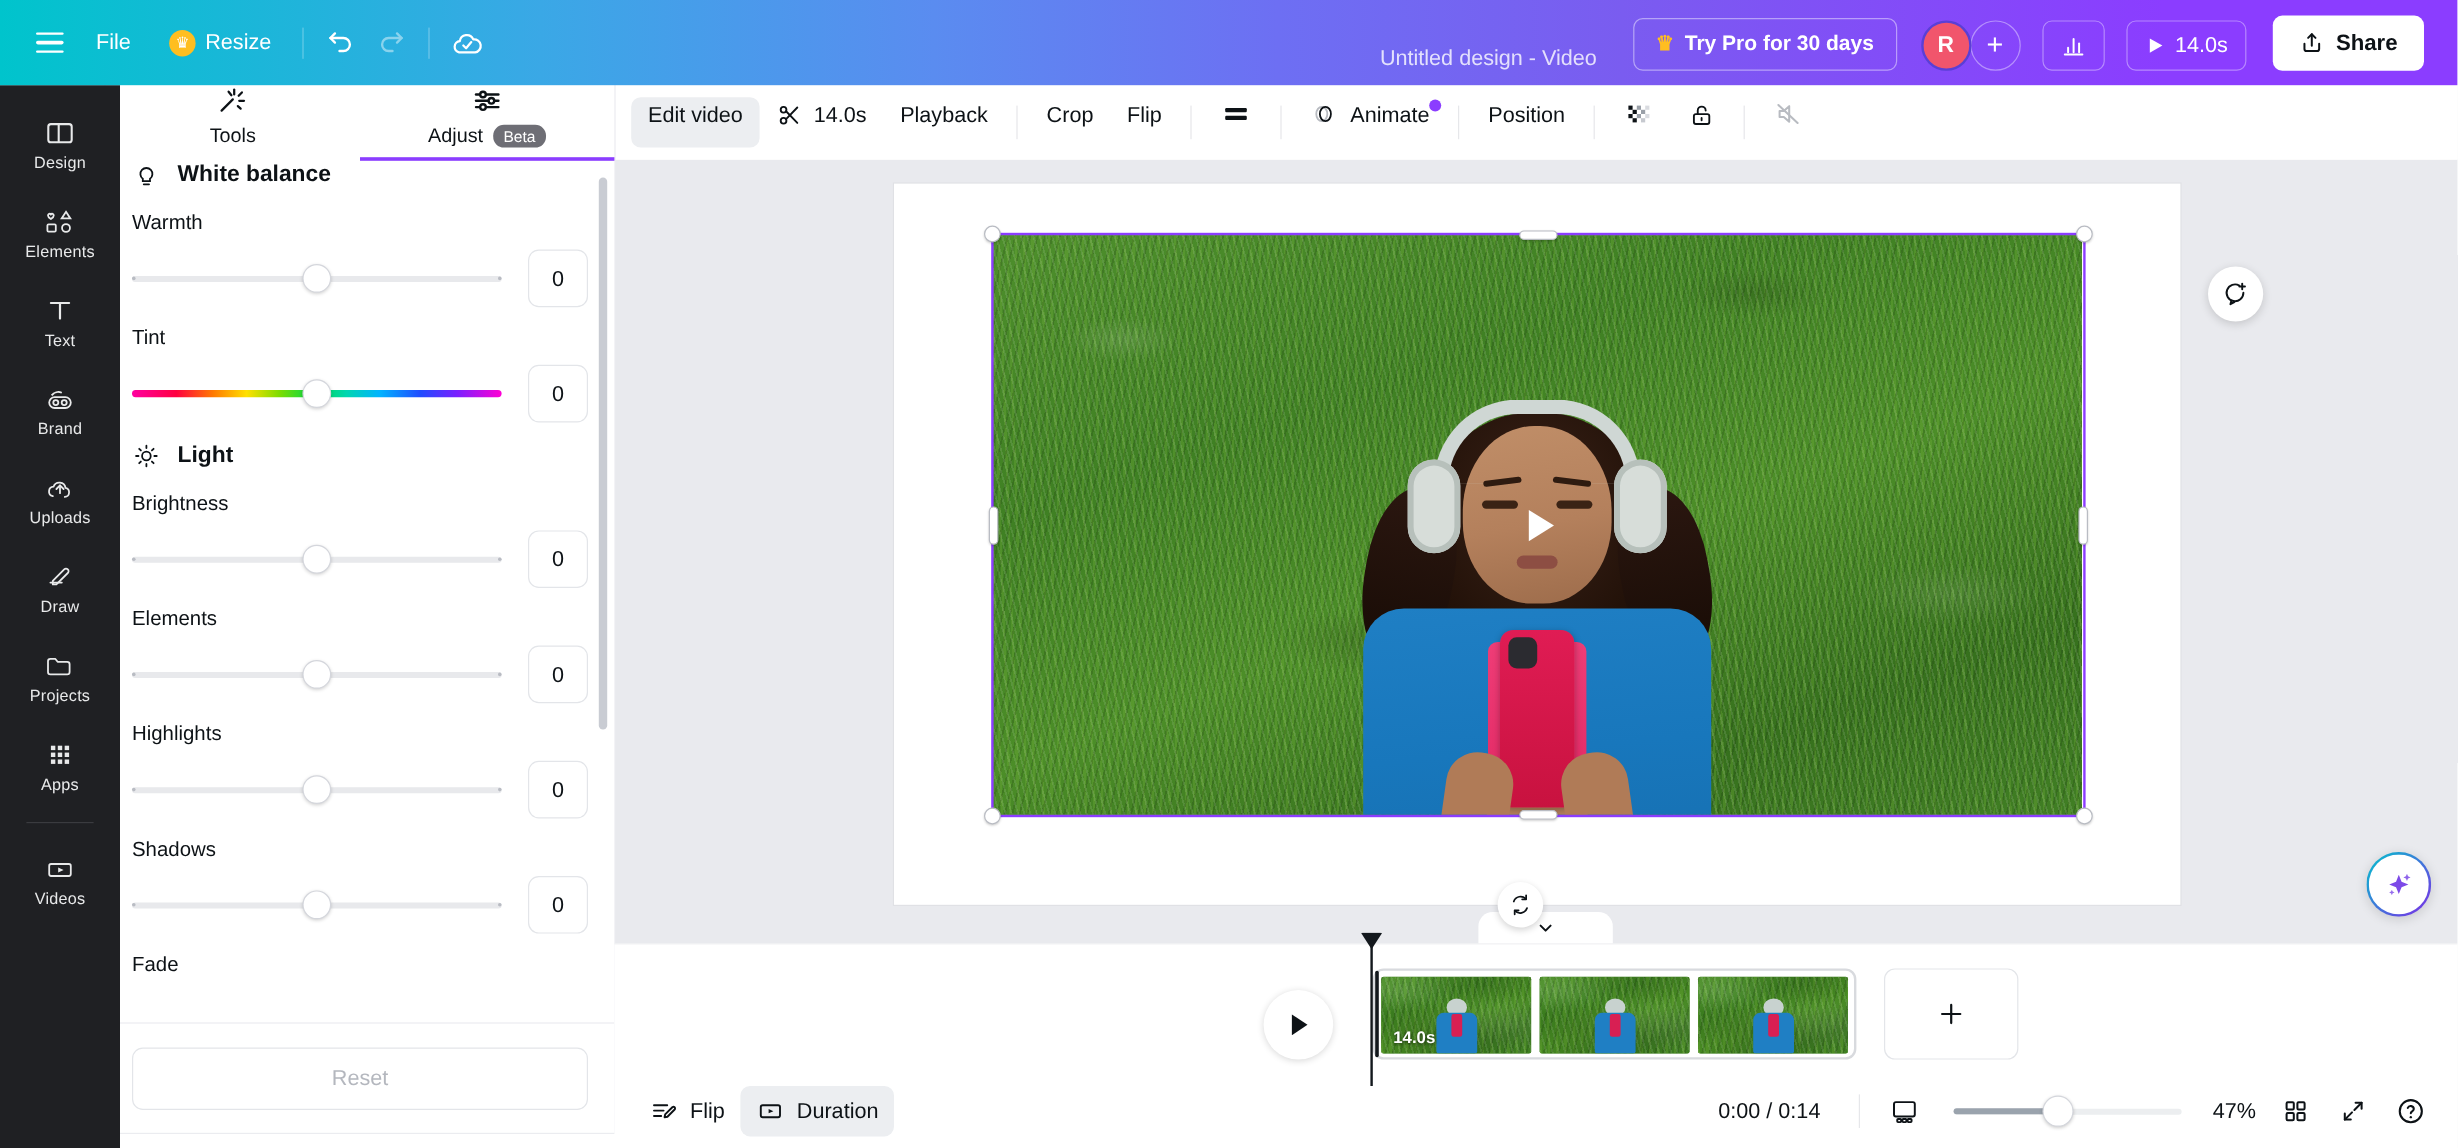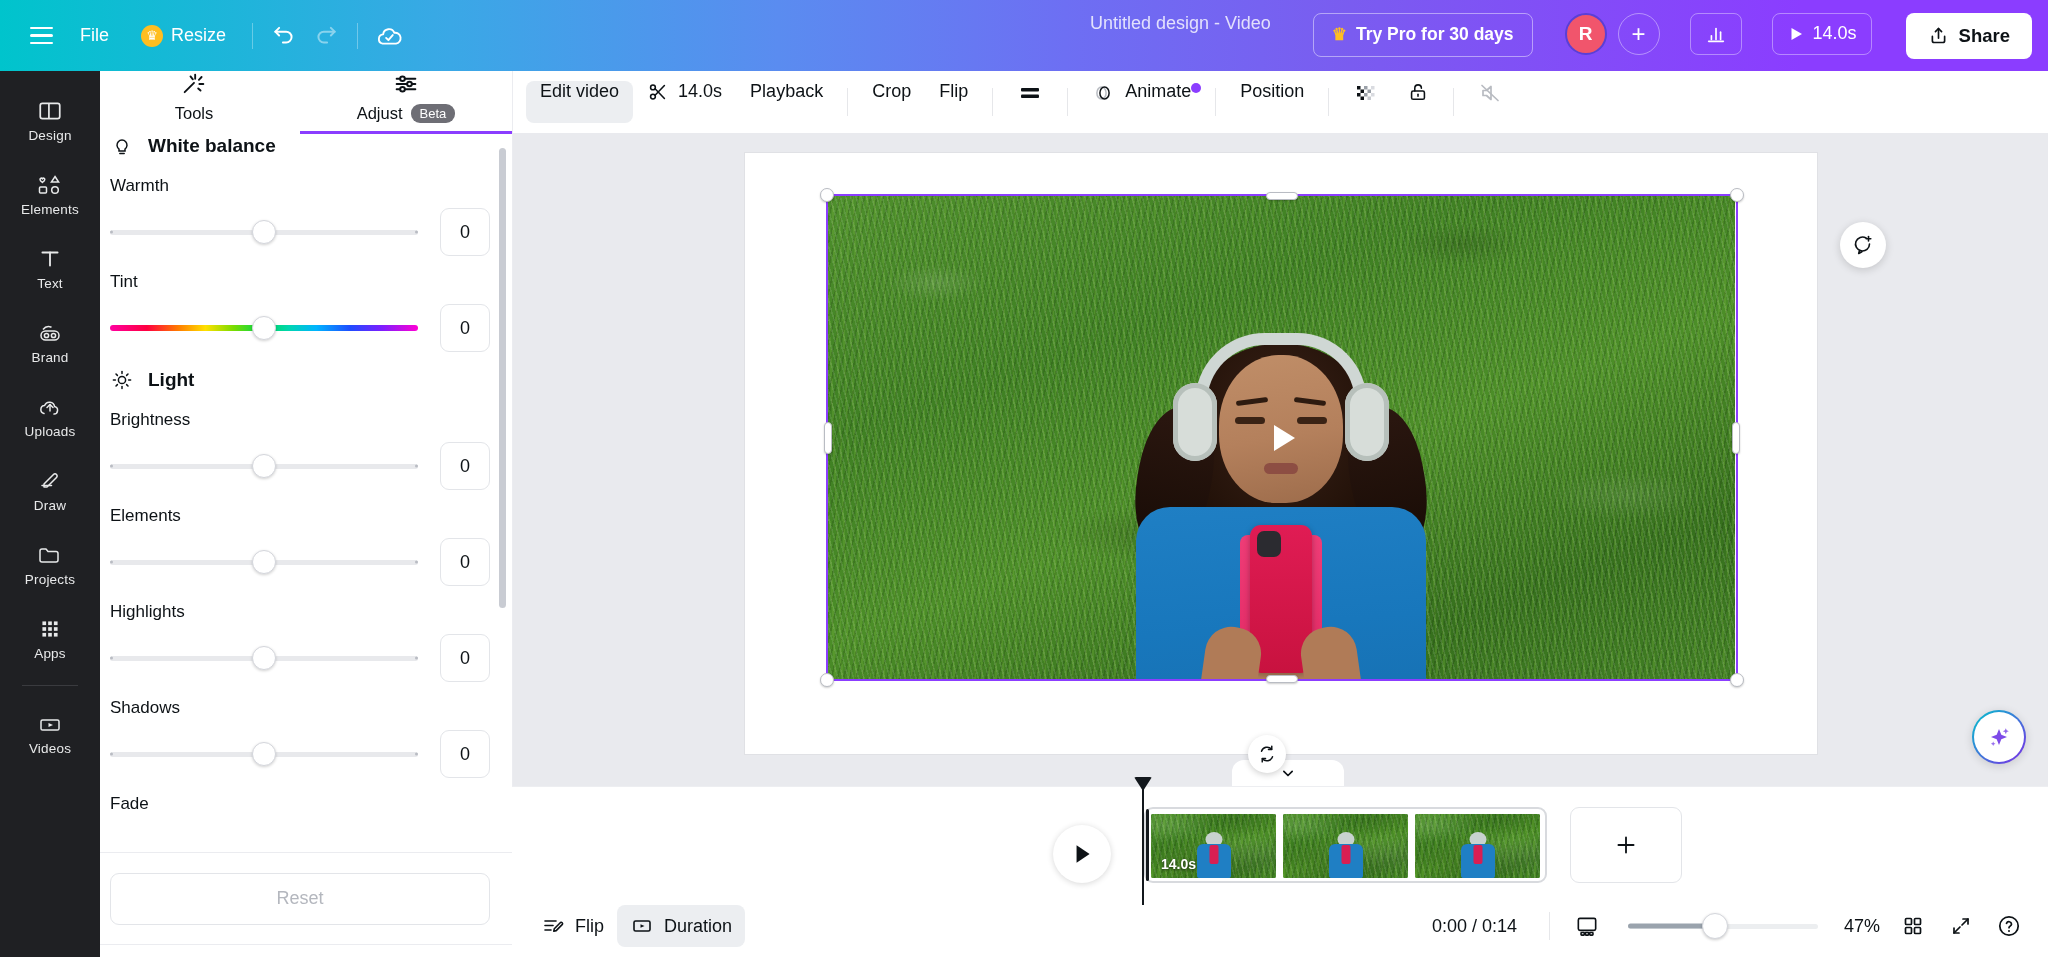--- a/index.html
+++ b/index.html
@@ -27,21 +27,21 @@
   }
   .crown { font-size: 17px; line-height: 1; color: #ffbe20; }
   .crown-badge {
     width: 22px; height: 22px; border-radius: 50%; background: #ffbe20;
     display: inline-flex; align-items: center; justify-content: center; font-size: 13px; color: #fff;
   }
   .tb-sep { width: 1px; height: 26px; background: rgba(255,255,255,.32); margin: 0 10px; }
   .ic-btn { width: 42px; height: 42px; display: flex; align-items: center; justify-content: center;
             border-radius: 8px; cursor: pointer; }
   .ic-btn.dim svg { opacity: .45; }
-  .tb-right { margin-left: auto; display: flex; align-items: flex-start; padding-right: 16px; gap: 20px; }
+  .tb-right { margin-left: auto; display: flex; align-items: flex-end; padding-right: 28px; gap: 8px; }
   .doc-title { color: rgba(255,255,255,.8); font-size: 18px; padding: 0 22px; white-space: nowrap; cursor: text; }
   .trypro {
     height: 44px; padding: 0 18px; border-radius: 8px; border: 1px solid rgba(255,255,255,.45);
     display: flex; align-items: center; gap: 9px; color: #fff; font-size: 17.5px; font-weight: bold;
     cursor: pointer; white-space: nowrap; margin-right: 12px;
   }
   .avatar {
     width: 42px; height: 42px; border-radius: 50%; background: #f1556c; border: 2px solid #5a3fd6;
     color: #fff; font-size: 19px; font-weight: bold; display: flex; align-items: center; justify-content: center;
     cursor: pointer; position: relative; z-index: 2;
@@ -131,21 +131,21 @@
     display: flex; align-items: center; justify-content: center; font-size: 18px;
     color: #b4b7be; cursor: not-allowed; background: #fff;
   }
 
   
   .edtoolbar {
     position: absolute; left: 512px; top: 71px; right: 0; height: 62px;
     background: #fff; display: flex; align-items: center; padding-left: 14px; z-index: 20;
   }
   .et-btn {
-    height: 42px; padding: 0 14px; border-radius: 8px; display: flex; align-items: flex-start; gap: 9px;
+    height: 42px; padding: 16px 14px; border-radius: 8px; display: flex; align-items: flex-end; gap: 9px;
     font-size: 18px; color: #0d1216; cursor: pointer; white-space: nowrap; position: relative;
   }
   .et-btn.sel { background: #eceef1; }
   .et-sep { width: 1px; height: 28px; background: #e6e7ea; margin: 0 10px; }
   .dot-purple { position: absolute; top: 2px; right: 4px; width: 10px; height: 10px; border-radius: 50%; background: #8b3dff; }
 
   
   .canvas-area {
     position: absolute; left: 512px; top: 133px; right: 0; bottom: 171px;
     background: #e9eaee; overflow: hidden;

